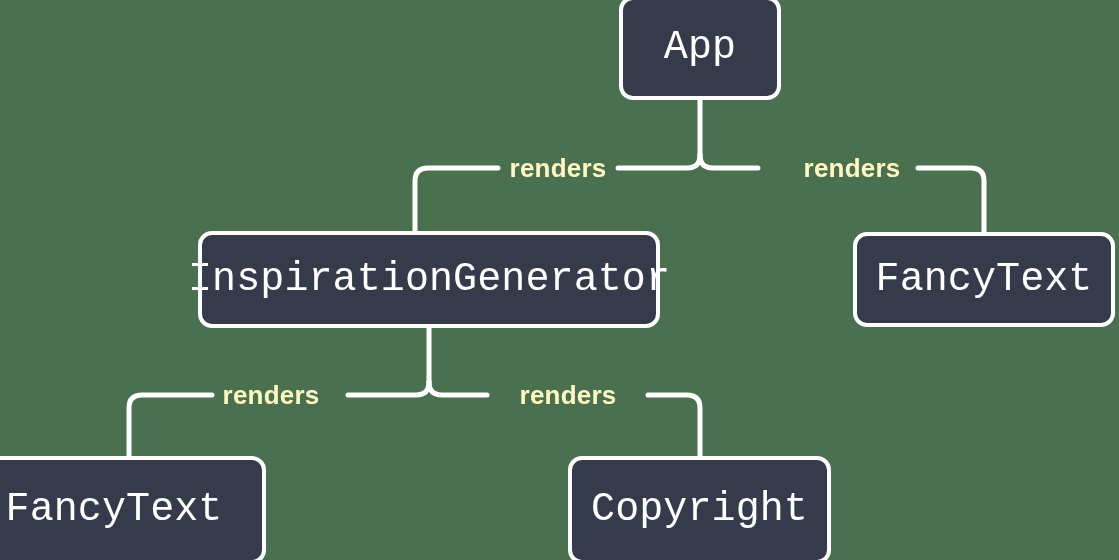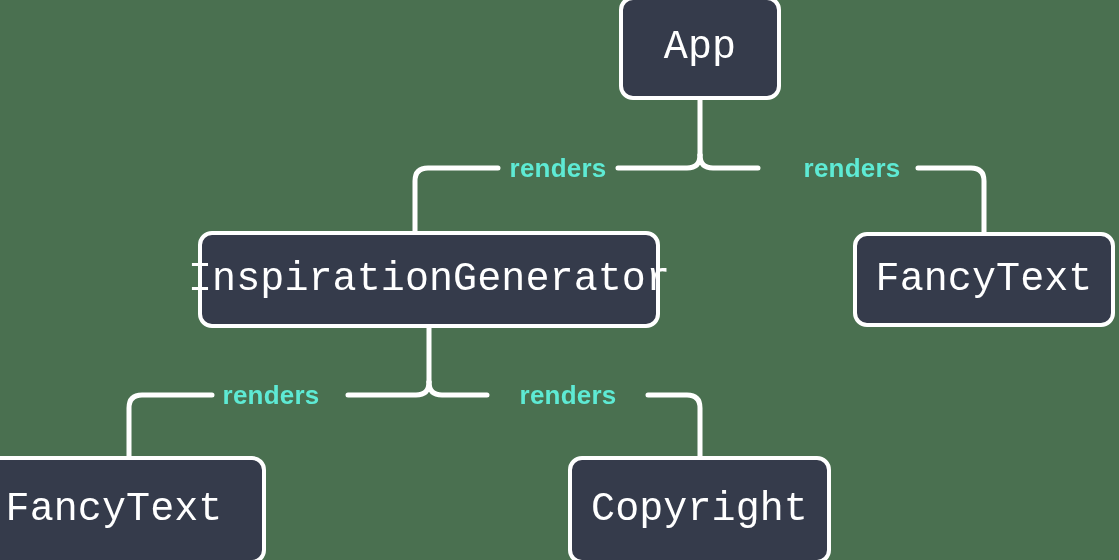--- a/index.html
+++ b/index.html
@@ -41,21 +41,21 @@
     letter-spacing: 0.1px;
     white-space: nowrap;
   }
   .node-label {
     display: block;
     line-height: 1;
     font-family: Liberation Mono, monospace;
   }
   .edge-label {
     position: absolute;
-    color: #5eead4;
+    color: #fef9c3;
     font-size: 26px;
     font-weight: 700;
     line-height: 1;
     letter-spacing: 0.2px;
     white-space: nowrap;
     transform: translate(-50%, -50%);
   }
 </style>
 </head>
 <body>

